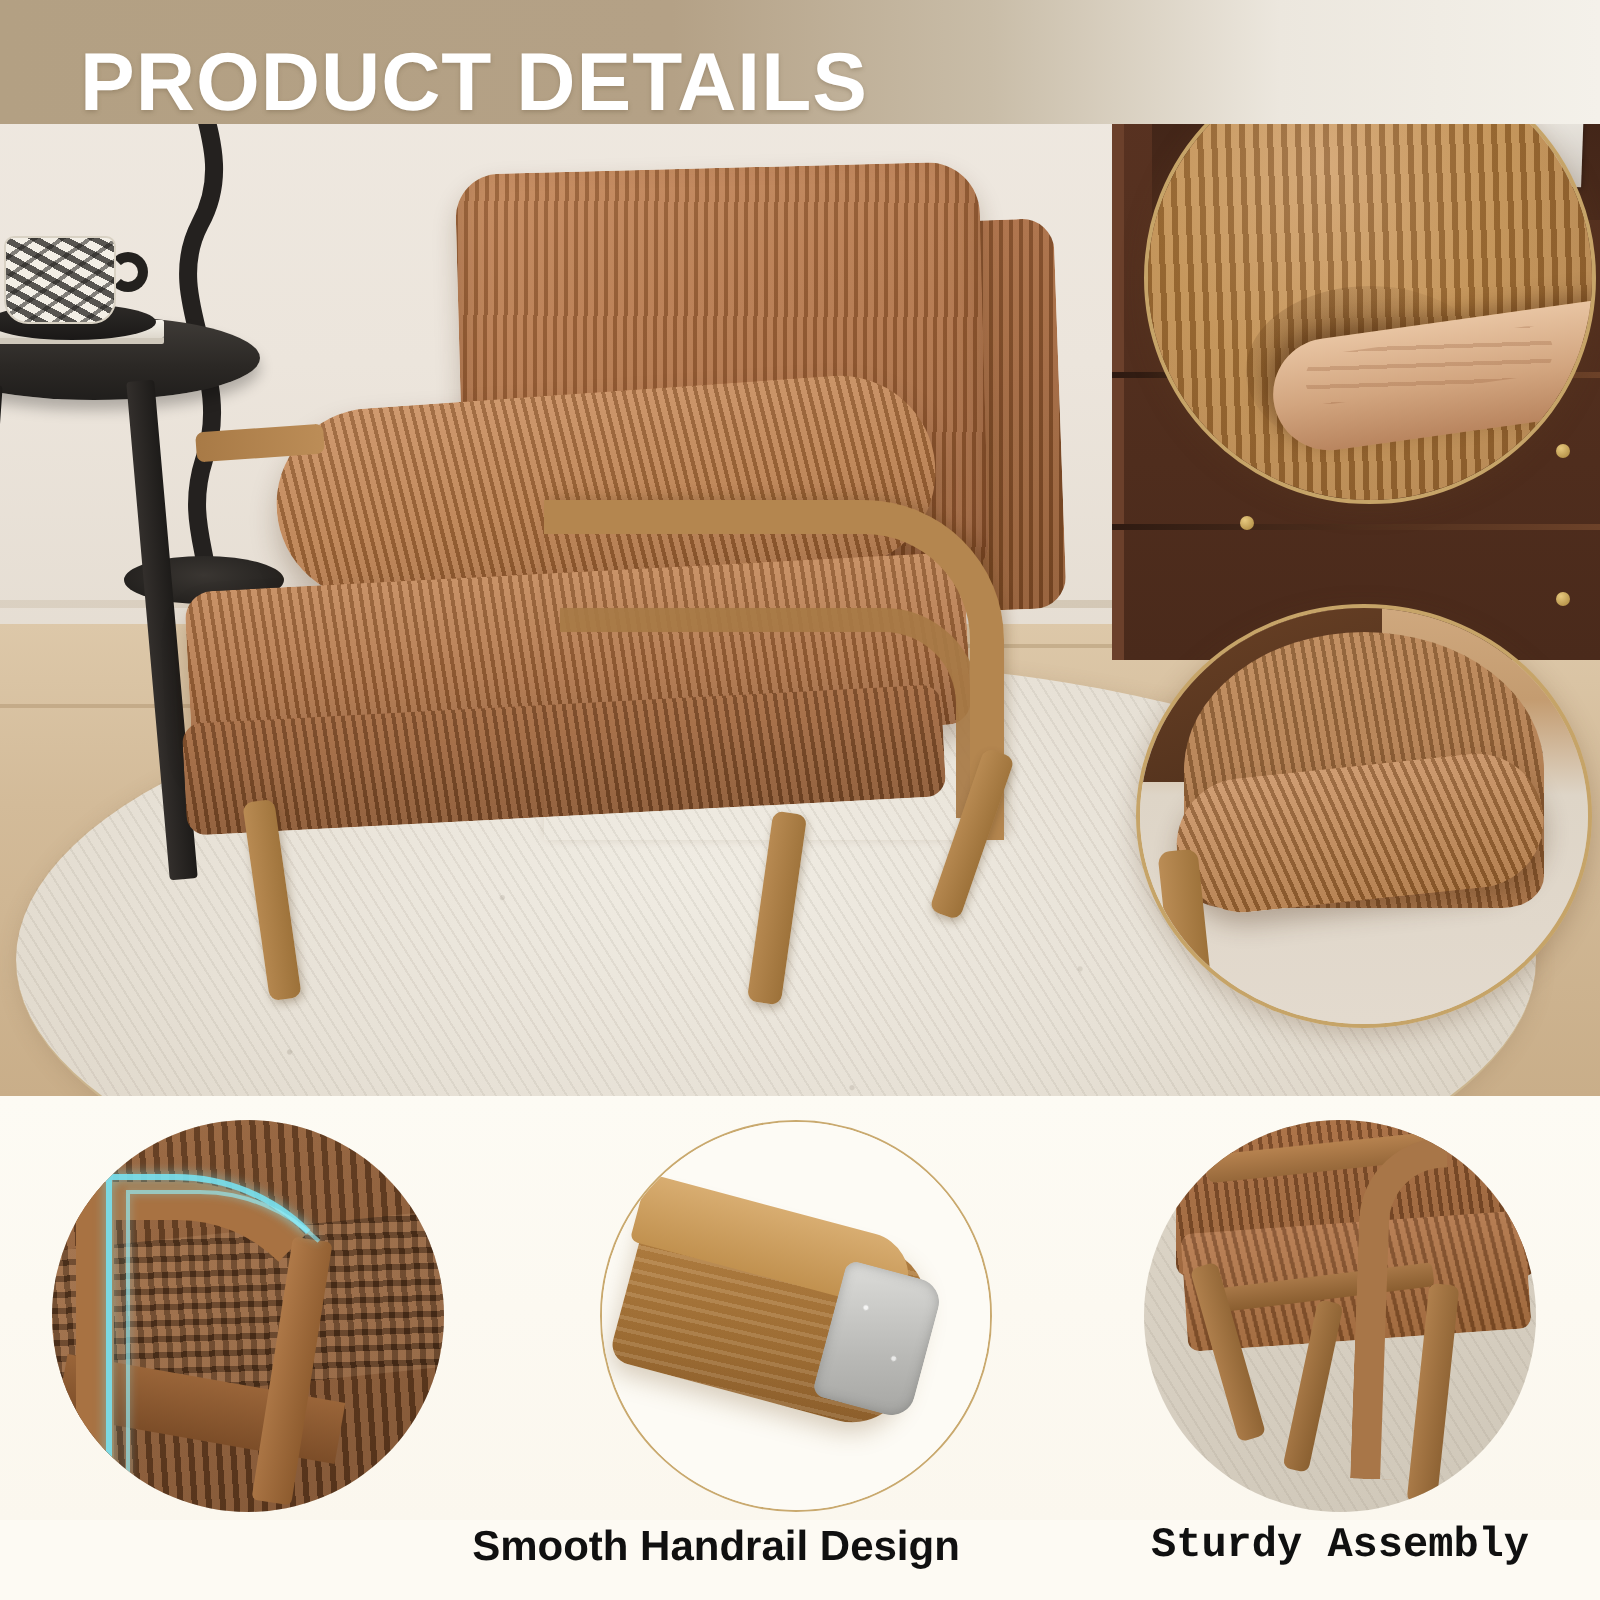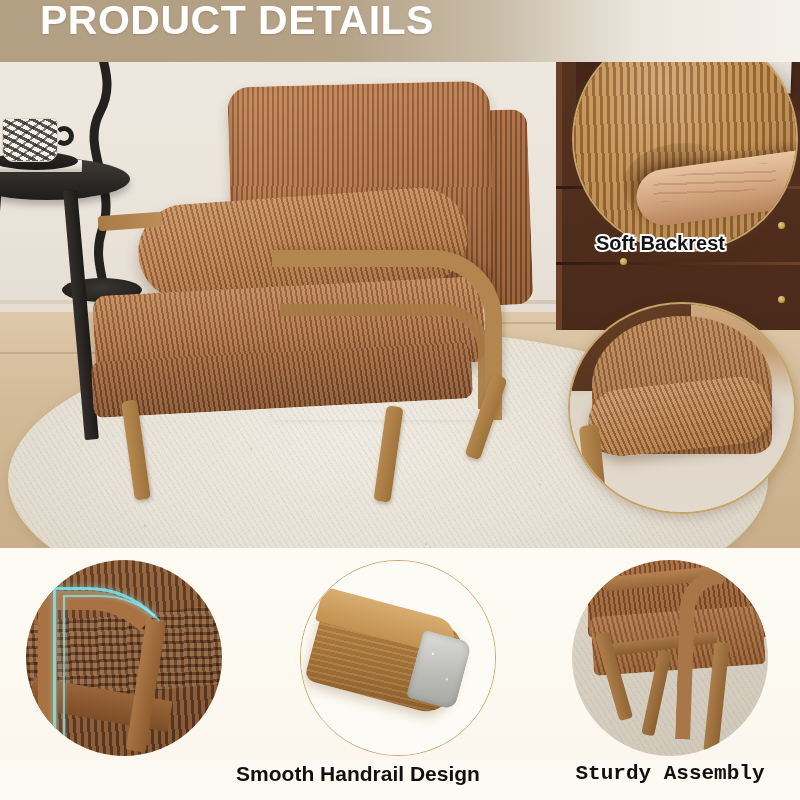--- a/index.html
+++ b/index.html
@@ -195,21 +195,21 @@
   }
   .knob{
     position:absolute; width:7px; height:7px; border-radius:50%;
     background:radial-gradient(circle at 35% 30%,#e7c97f,#a8833a);
   }
 
   
   .banner{
     position:absolute; left:0; top:0; width:800px; height:62px;
     background:linear-gradient(90deg,#b3a083 0%,#b4a186 42%,#c9bda8 62%,#ece7de 80%,#f4f1ea 100%);
-    display:flex; align-items:flex-start;
+    display:flex; align-items:flex-end;
   }
   .banner-title{
     margin-left:40px; color:#ffffff; font-weight:bold;
     font-size:41px; letter-spacing:.5px; line-height:1;
     text-shadow:0 1px 2px rgba(110,92,66,.35);
   }
 
   
   .callout{
     position:absolute; border-radius:50%; overflow:hidden;
@@ -492,21 +492,20 @@
       <div class="chairback"></div>
       <div class="pillow"></div>
       <div class="leg-w"></div>
     </div>
   </div>
 
   <div class="banner">
     <div class="banner-title">PRODUCT DETAILS</div>
   </div>
 
-  <div class="label-outline lbl-backrest">Soft Backrest</div>
 
   <div class="bottom">
 
     <div class="b-circle bc1">
       <div class="hr-bg"></div>
       <div class="hr-diag"></div>
       <div class="hr-lower"></div>
       <div class="hr-arm"></div>
       <div class="hr-vert"></div>
       <div class="hr-glow"></div>

